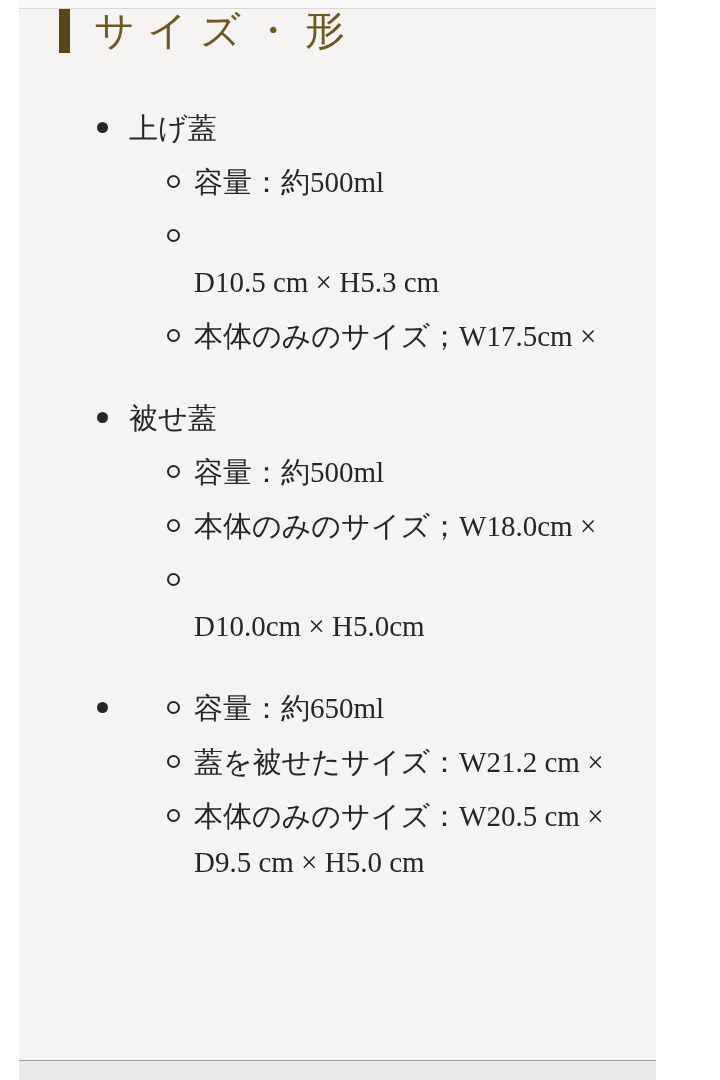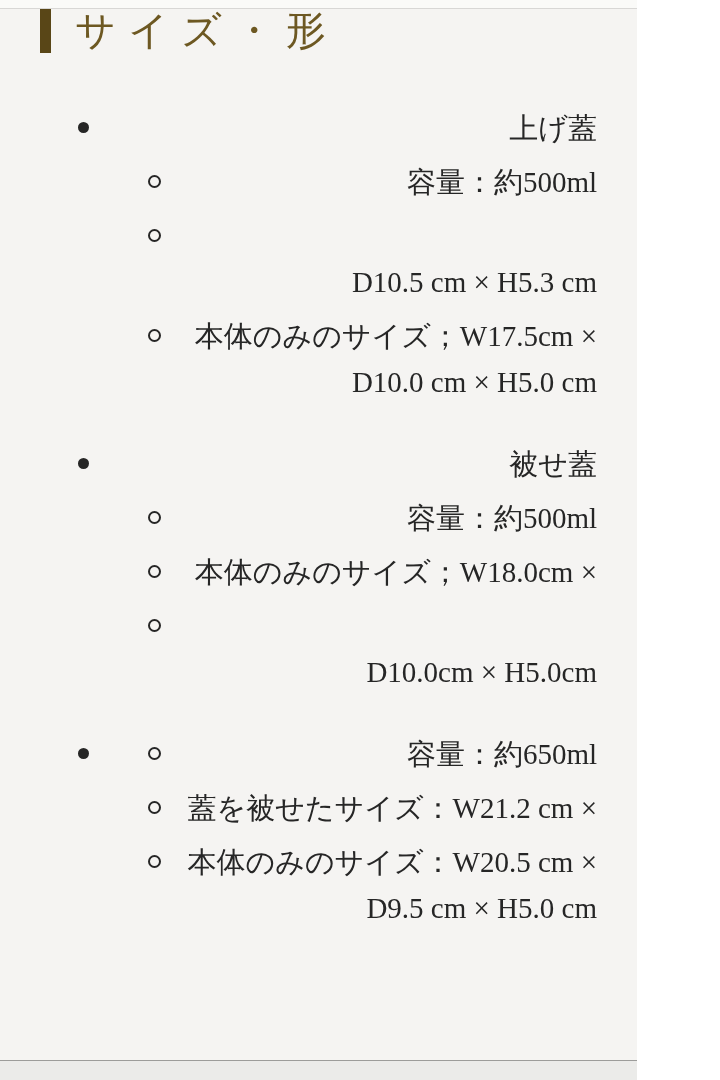--- a/index.html
+++ b/index.html
@@ -4,20 +4,21 @@
 <style>
   html, body { margin: 0; padding: 0; }
   .page {
     position: relative;
     width: 637px;
     height: 1080px;
     background: #f5f4f2;
     overflow: hidden;
     font-family: "Liberation Serif", "DejaVu Serif", serif;
     color: #262626;
+    margin-left: 19px;
   }
   .top-strip {
     height: 8px;
     background: #fafaf8;
     border-bottom: 1px solid #d8d7d5;
   }
   .section-heading {
     margin: 0 0 0 40px;
     border-left: 11px solid #594617;
     padding-left: 24px;
@@ -28,21 +29,21 @@
     color: #6d5822;
     white-space: nowrap;
   }
   ul.size-list {
     list-style: none;
     margin: 52px 0 0 0;
     padding: 0 40px 0 110px;
     font-size: 29px;
     line-height: 46px;
   }
-  ul.size-list > li { position: relative; margin: 36px 0 8px 0; text-align: right; }
+  ul.size-list > li { position: relative; margin: 36px 0 8px 0; }
   ul.size-list > li:first-child { margin-top: 0; }
   ul.size-list > li::before {
     content: "";
     position: absolute;
     left: -32px;
     top: 17px;
     width: 11px;
     height: 11px;
     border-radius: 50%;
     background: #262626;
@@ -81,21 +82,21 @@
   <div class="top-strip"></div>
 
   <h2 class="section-heading">
     <span>サイズ・形</span>
   </h2>
 
   <ul class="size-list" id="size-list">
       <li><span>上げ蓋</span><ul class="spec-list">
           <li><span>容量：約500ml</span></li>
           <li><br><span>D10.5 cm × H5.3 cm</span></li>
-          <li><span>本体のみのサイズ；W17.5cm ×</span><br><span>D10.0 cm × H5.0 cm</span></li>
+          <li><span>本体のみのサイズ；W17.5cm ×</span><br></li>
         </ul></li>
       <li><span>被せ蓋</span><ul class="spec-list">
           <li><span>容量：約500ml</span></li>
           <li><span>本体のみのサイズ；W18.0cm ×</span><br></li>
           <li><br><span>D10.0cm × H5.0cm</span></li>
         </ul></li>
       <li><ul class="spec-list">
           <li><span>容量：約650ml</span></li>
           <li><span>蓋を被せたサイズ：W21.2 cm ×</span><br></li>
           <li><span>本体のみのサイズ：W20.5 cm ×</span><br><span>D9.5 cm × H5.0 cm</span></li>

